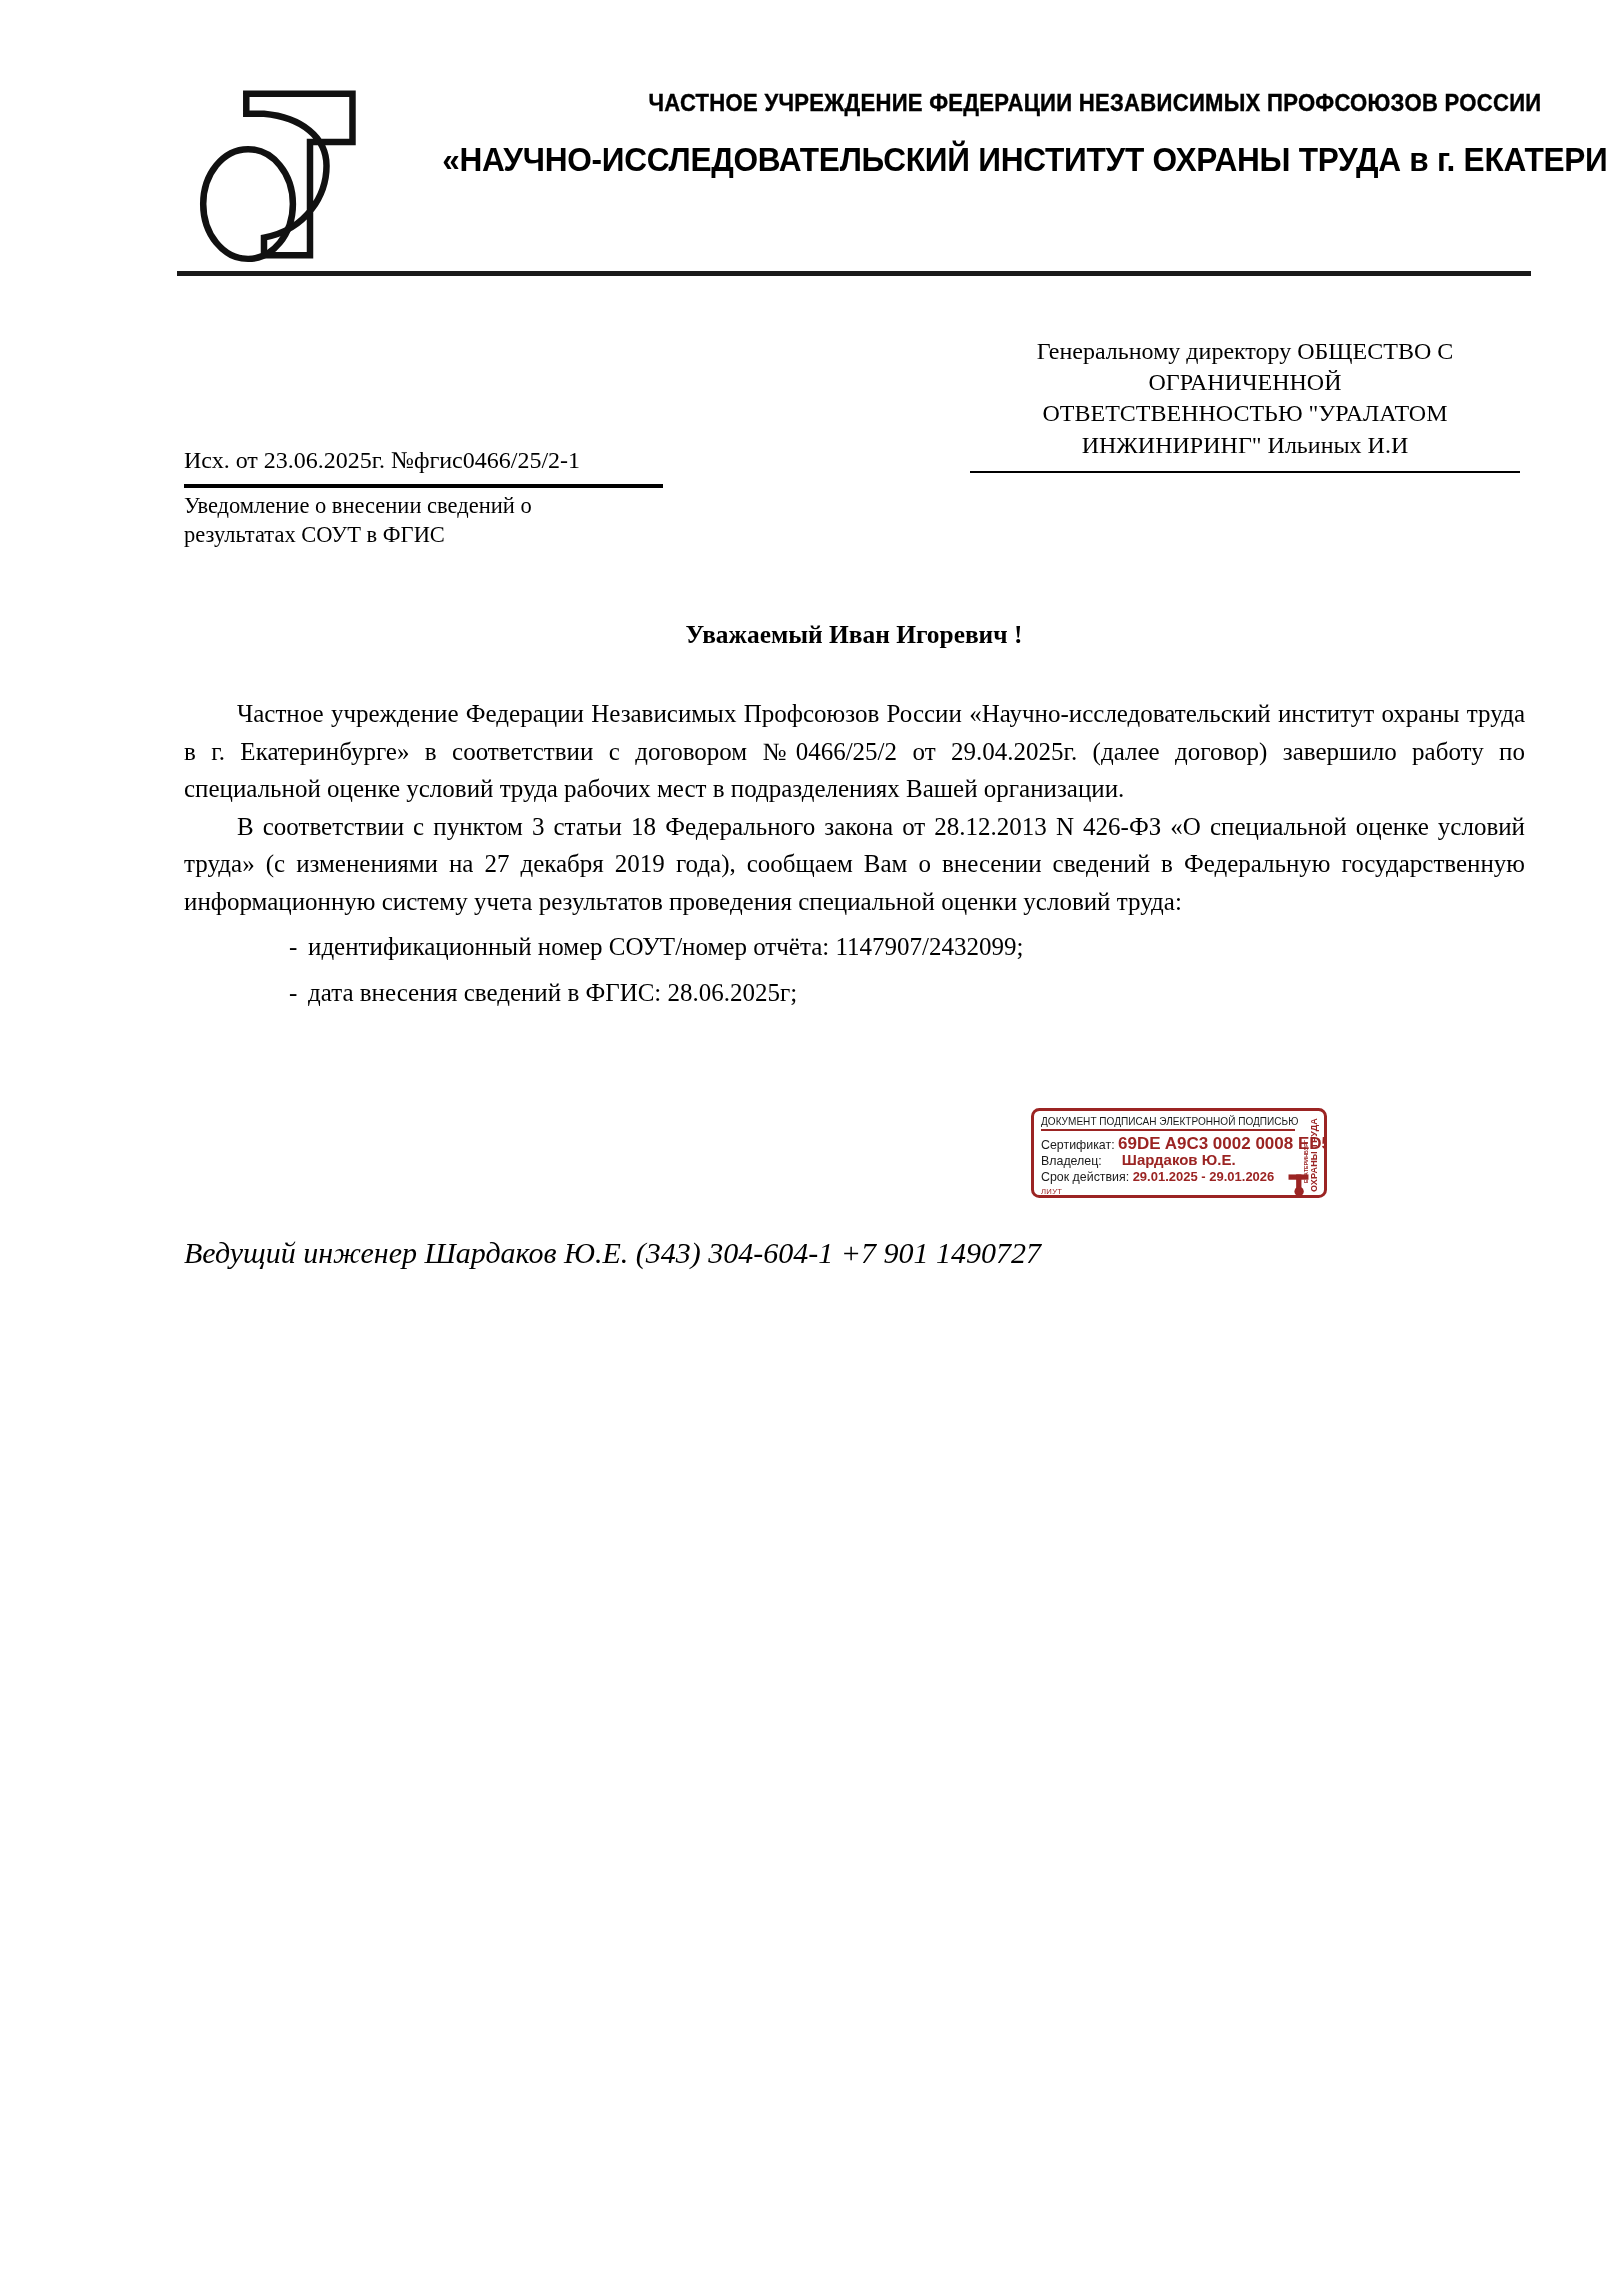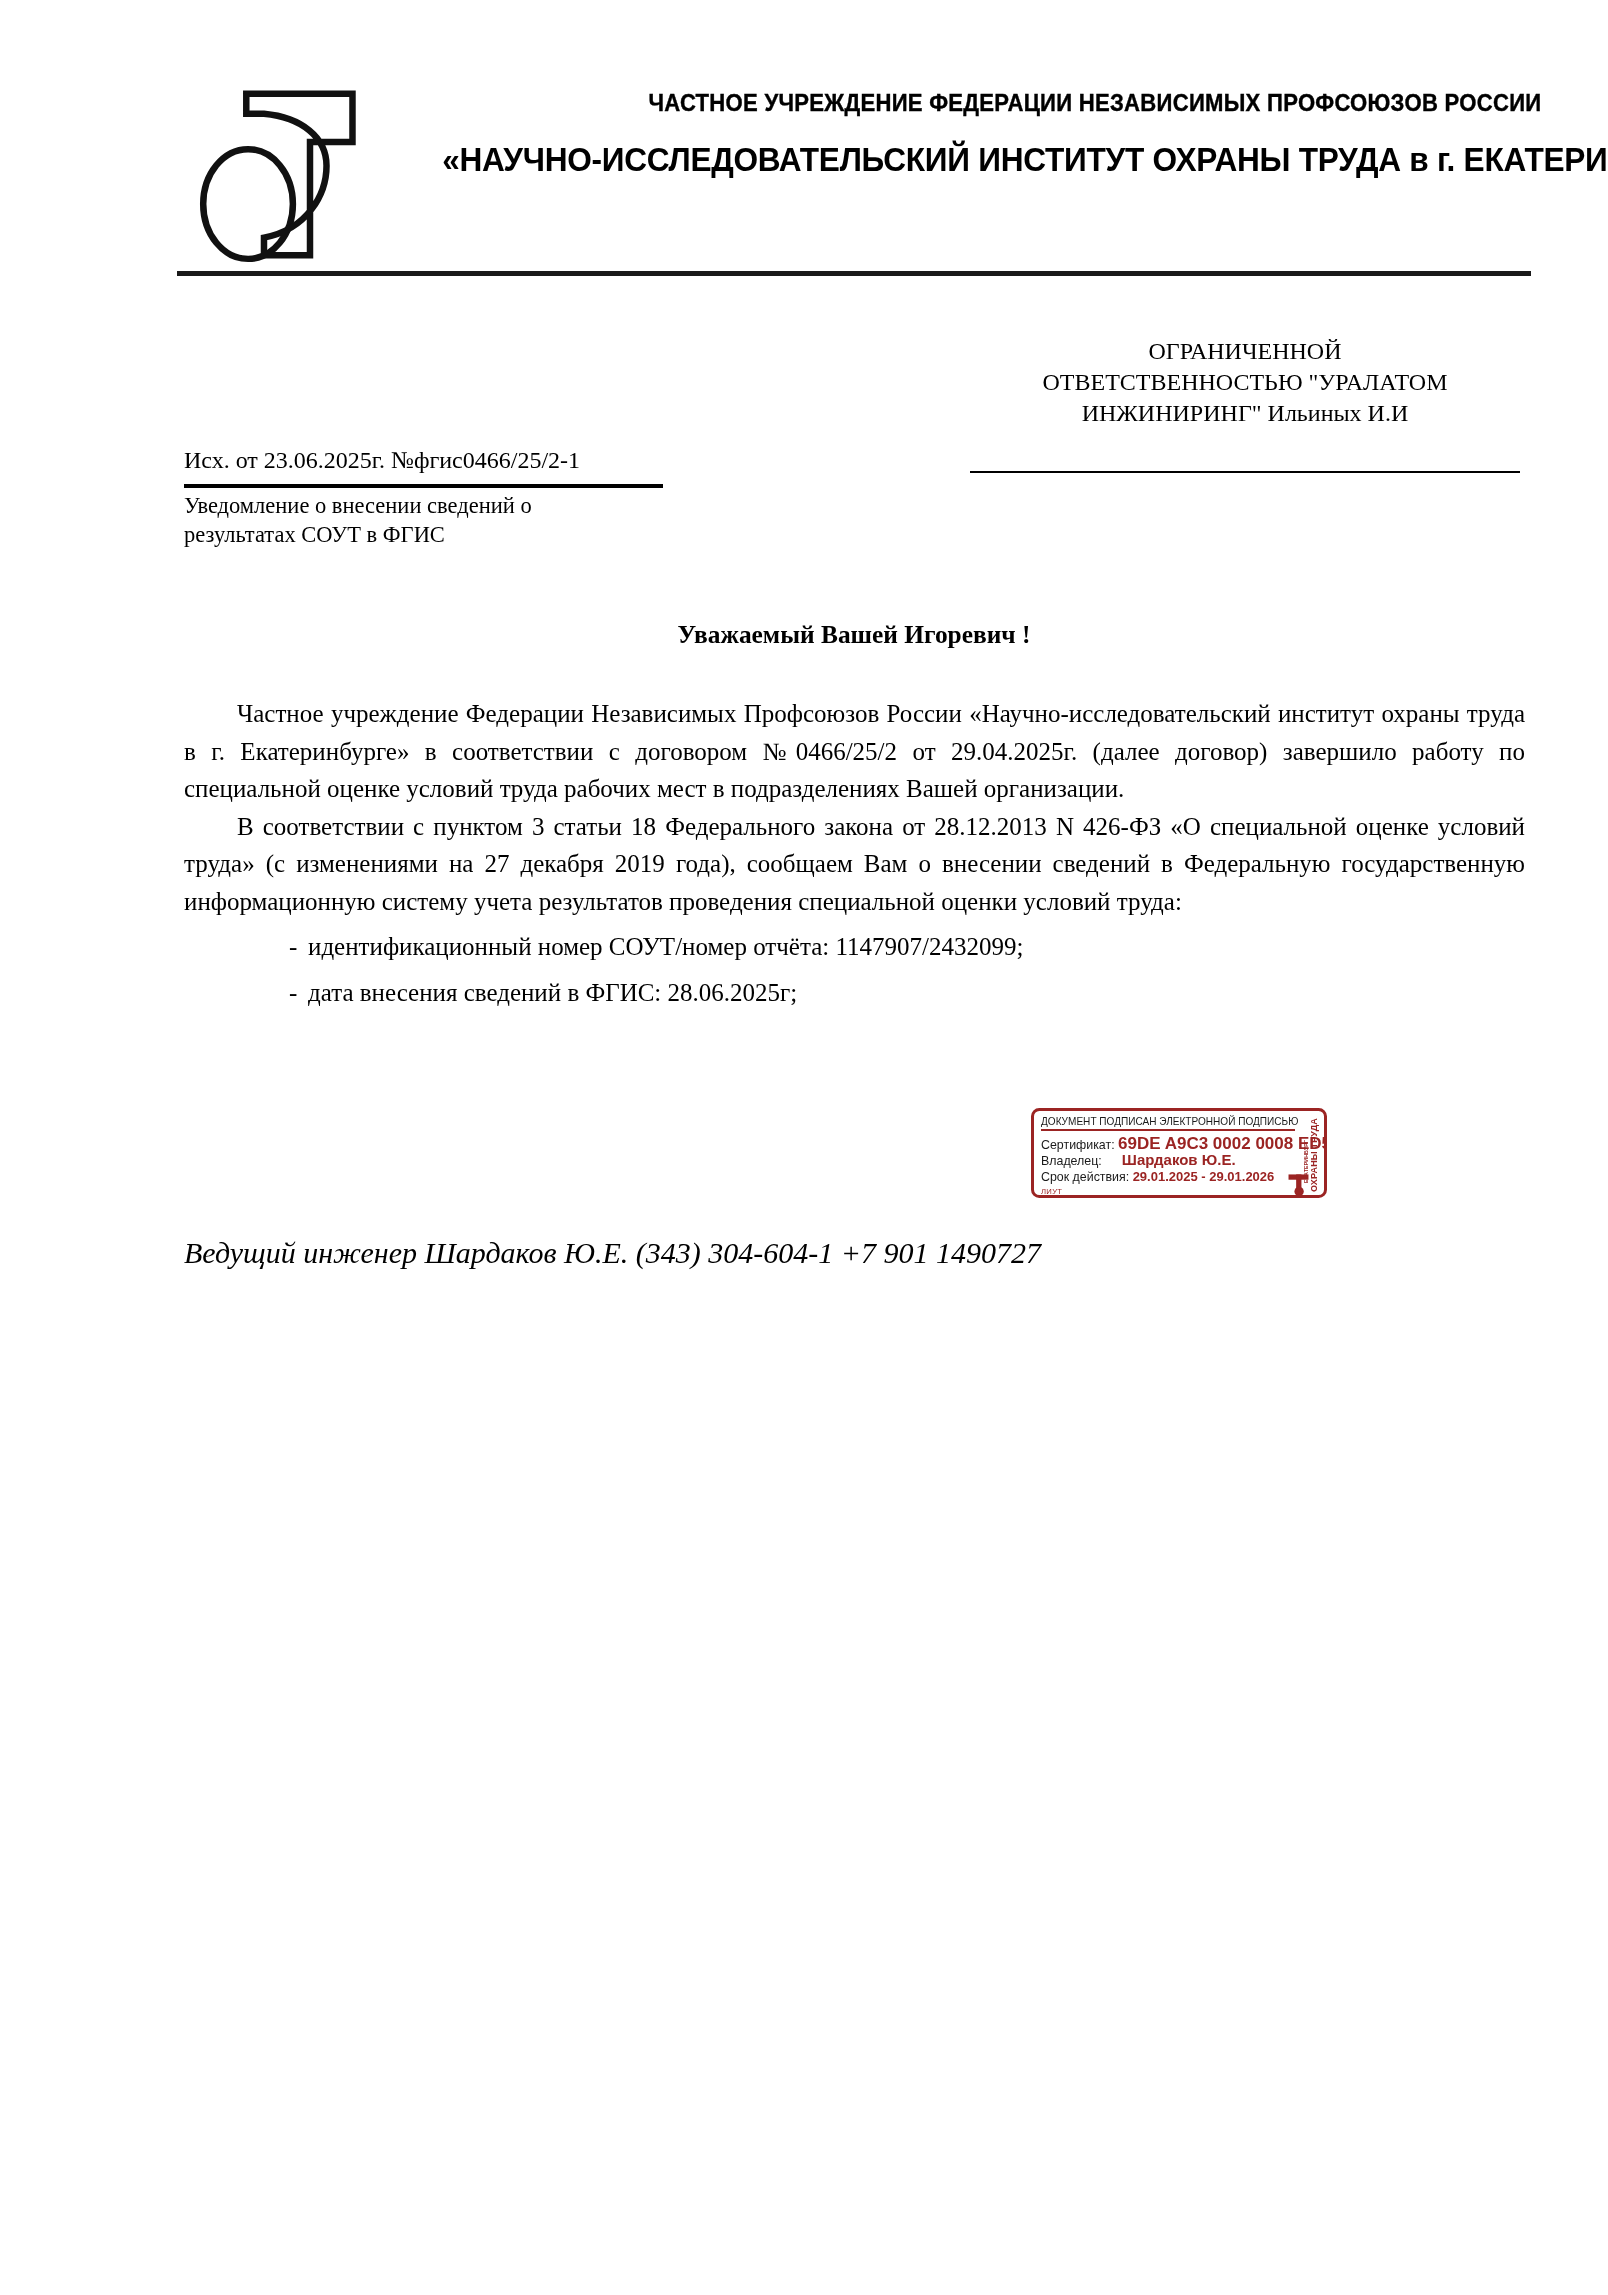--- a/index.html
+++ b/index.html
@@ -298,34 +298,35 @@
 
     <div class="letterhead-text">
       <div class="org-line1">ЧАСТНОЕ УЧРЕЖДЕНИЕ ФЕДЕРАЦИИ НЕЗАВИСИМЫХ ПРОФСОЮЗОВ РОССИИ</div>
       <div class="org-line2">«НАУЧНО-ИССЛЕДОВАТЕЛЬСКИЙ ИНСТИТУТ ОХРАНЫ ТРУДА в г. ЕКАТЕРИНБУРГЕ»</div>
     </div>
   </div>
 
   <div class="header-rule"></div>
 
   <div class="addressee">
+    <div>Генеральному директору ОБЩЕСТВО С</div>
     <div>ОГРАНИЧЕННОЙ</div>
     <div>ОТВЕТСТВЕННОСТЬЮ "УРАЛАТОМ</div>
     <div>ИНЖИНИРИНГ"  Ильиных И.И</div>
   </div>
   <div class="addressee-rule"></div>
 
   <div class="ref-number">Исх. от 23.06.2025г. №фгис0466/25/2-1</div>
   <div class="ref-rule"></div>
   <div class="ref-subject">
     <div>Уведомление о внесении сведений о</div>
     <div>результатах СОУТ в ФГИС</div>
   </div>
 
-  <div class="salutation">Уважаемый Вашей Игоревич !</div>
+  <div class="salutation">Уважаемый Иван Игоревич !</div>
 
   <div class="body-block">
     <p class="para last-line-natural">Частное учреждение Федерации Независимых Профсоюзов России «Научно-исследовательский институт охраны труда в г. Екатеринбурге» в соответствии с договором №0466/25/2 от 29.04.2025г. (далее договор) завершило работу по специальной оценке условий труда рабочих мест в подразделениях Вашей организации.</p>
     <p class="para last-line-natural">В соответствии с пунктом 3 статьи 18 Федерального закона от 28.12.2013 N 426-ФЗ «О специальной оценке условий труда» (с изменениями на 27 декабря 2019 года), сообщаем Вам о внесении сведений в Федеральную государственную информационную систему учета результатов проведения специальной оценки условий труда:</p>
 
     <ul class="bullets">
       <li>
         <span class="dash">-</span>
         <span>идентификационный номер СОУТ/номер отчёта:  1147907/2432099;</span>
       </li>

